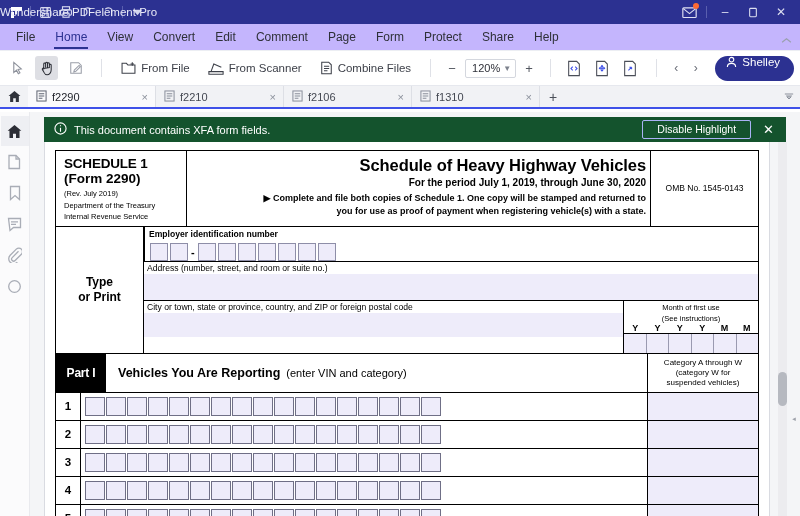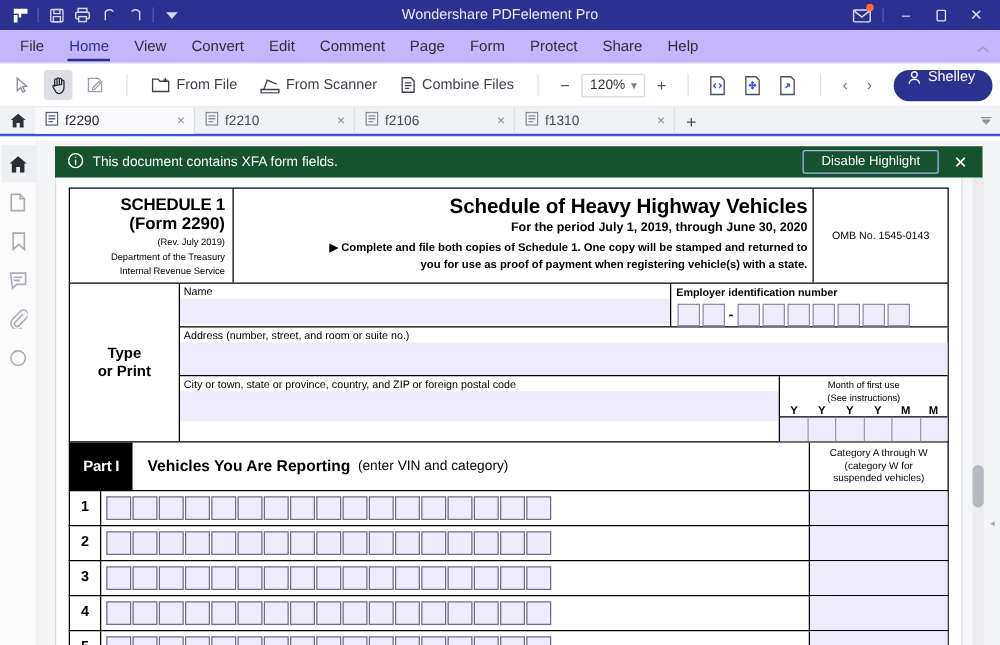--- a/index.html
+++ b/index.html
@@ -17,21 +17,21 @@
     color: #fff; font-size: 11px; position: relative;
   }
   .tb-left { display: flex; align-items: center; padding-left: 6px; gap: 1px; }
   .tb-icon {
     width: 20px; height: 20px; display: flex; align-items: center;
     justify-content: center; color: #dfe0f2;
   }
   .tb-icon svg { display: block; }
   .tb-sep { width: 1px; height: 12px; background: #5a5fae; margin: 0 3px; }
   .tb-title {
-    position: absolute; left: 0; right: 0; text-align: center;
+    position: absolute; left: 0; right: 0; 
     font-size: 11.5px; color: #e9eaf7; pointer-events: none;
   }
   .tb-right {
     margin-left: auto; display: flex; align-items: center;
     padding-right: 6px; gap: 2px; position: relative; z-index: 2;
   }
   .mail-wrap { position: relative; width: 24px; height: 20px;
     display:flex; align-items:center; justify-content:center; }
   .mail-dot {
     position: absolute; top: 1px; right: 2px; width: 6px; height: 6px;
@@ -167,21 +167,21 @@
   }
   .collapse-tab {
     position: absolute; right: 1px; top: 292px; width: 10px; height: 30px;
     color: #9da1aa; font-size: 7px; display:flex; align-items:center;
     justify-content:center;
   }
 
   
   .fm { font-family: "Liberation Sans", sans-serif; color: #000; }
   .hdr-row { display: flex; border: 1.6px solid #000; }
-  .hdr-left { width: 131px; padding: 5px 6px 4px 8px; border-right: 1.6px solid #000; text-align: right; }
+  .hdr-left { width: 131px; padding: 5px 6px 4px 8px; border-right: 1.6px solid #000; }
   .h-sched { font-size: 13.5px; font-weight: bold; line-height: 15px; letter-spacing: -.2px; }
   .h-form { font-size: 13.5px; font-weight: bold; line-height: 16px; }
   .h-small { font-size: 7.5px; line-height: 9.5px; margin-top: 2px; }
   .hdr-mid { flex: 1; text-align: right; padding: 4px 4px 4px 4px; }
   .h-title { font-size: 16.5px; font-weight: bold; line-height: 20px; letter-spacing: -.1px; }
   .h-period { font-size: 10px; line-height: 16px; font-weight: bold; }
   .h-inst { font-size: 9px; font-weight: bold; line-height: 12px; margin-top: 1px; }
   .hdr-right {
     width: 108px; border-left: 1.6px solid #000; display: flex;
     align-items: center; justify-content: center;
@@ -545,24 +545,20 @@
         <div class="body-row">
           <div class="typecol">
             <span>
               <span>Type</span><br>
               <span>or Print</span>
             </span>
           </div>
           <div class="fields">
             <div class="frow">
               <div style="display:flex">
-                <div style="flex:1">
-                  <div class="flab">Name</div>
-                  <div class="finput"></div>
-                </div>
                 <div class="einblock">
                   <div class="ein-lab">Employer identification number</div>
                   <div class="ein-boxes">
                     <div class="ein-cell"></div>
                     <div class="ein-cell"></div>
                     <div class="ein-dash">-</div>
                     <div class="ein-cell"></div>
                     <div class="ein-cell"></div>
                     <div class="ein-cell"></div>
                     <div class="ein-cell"></div>

